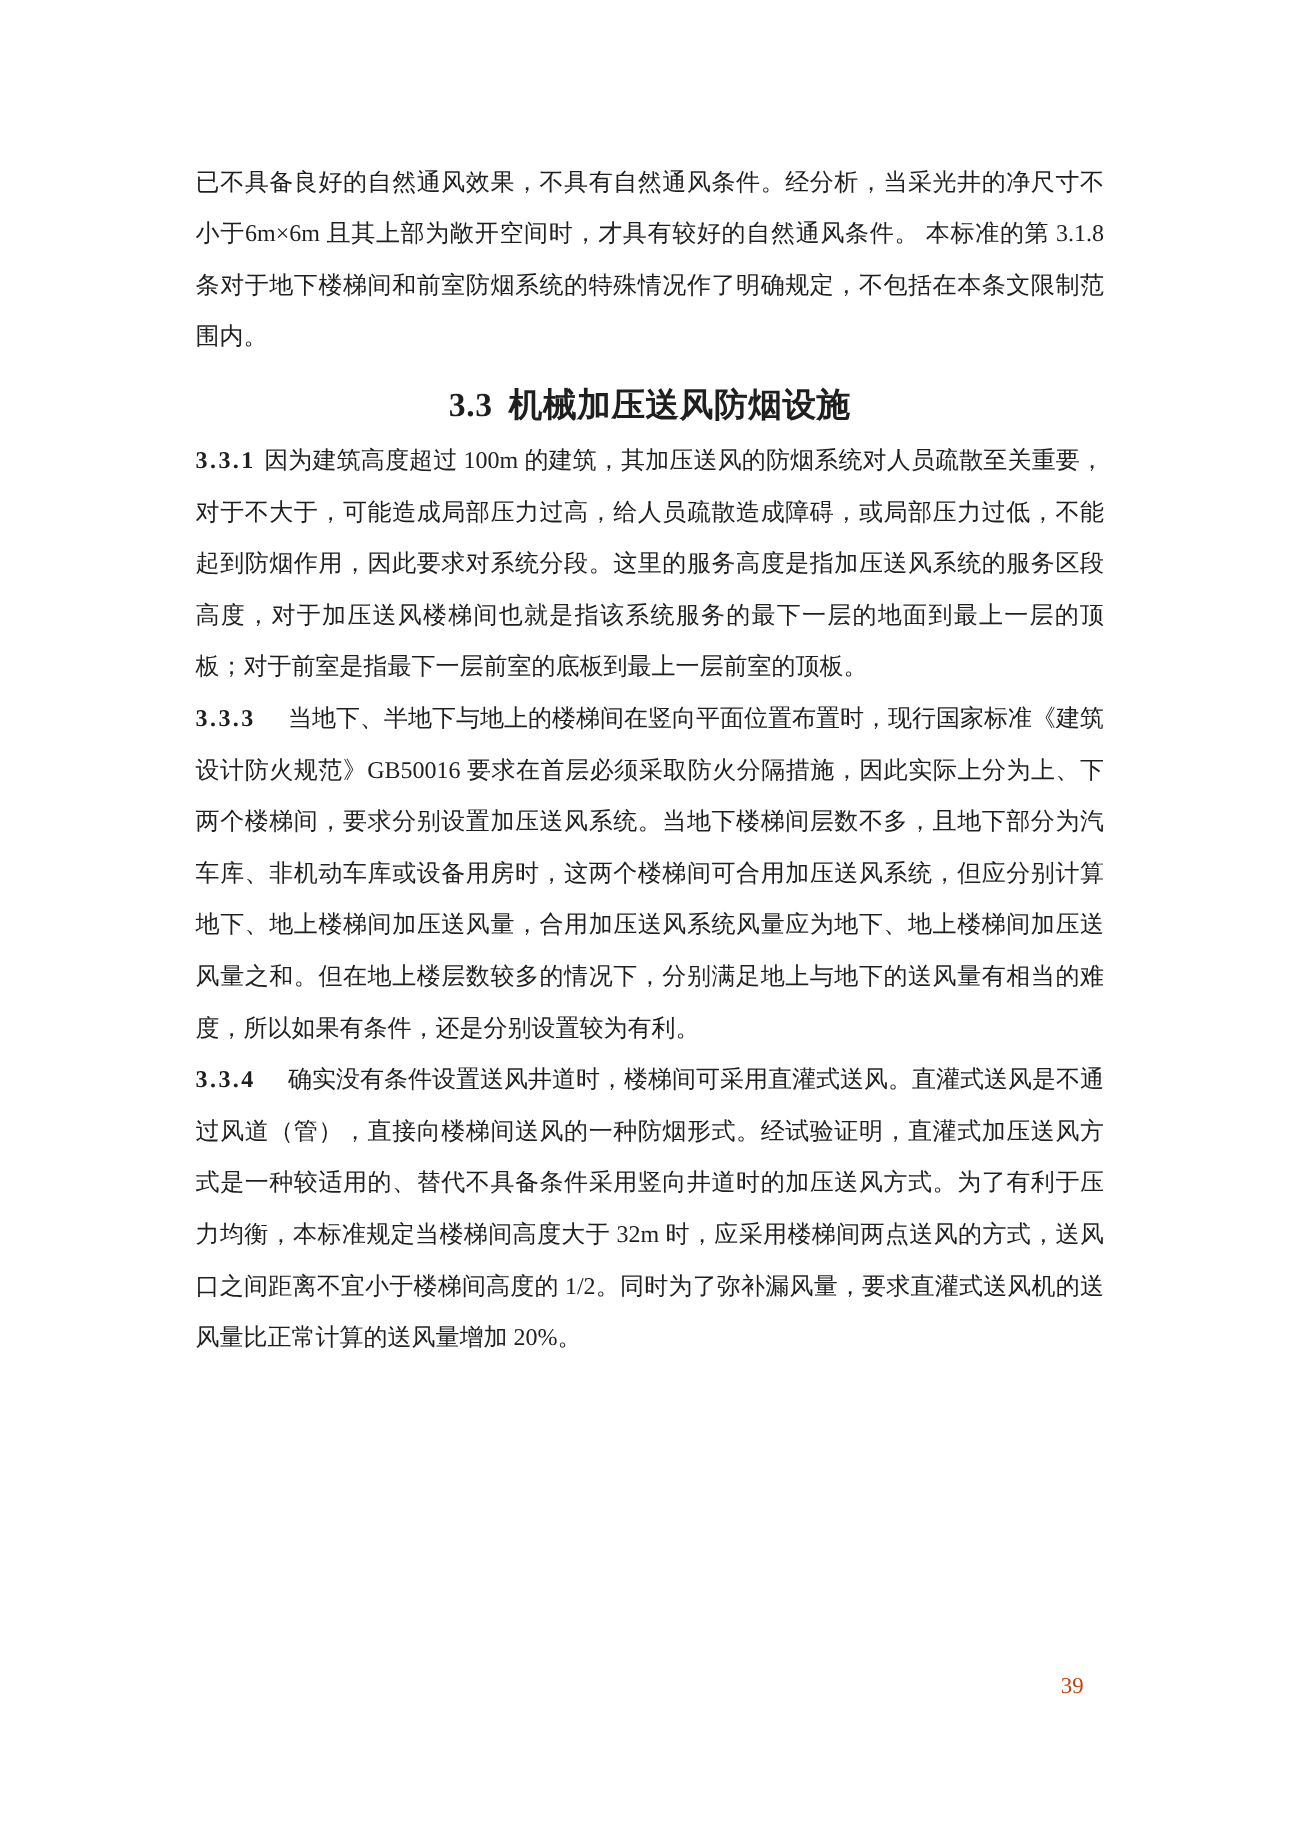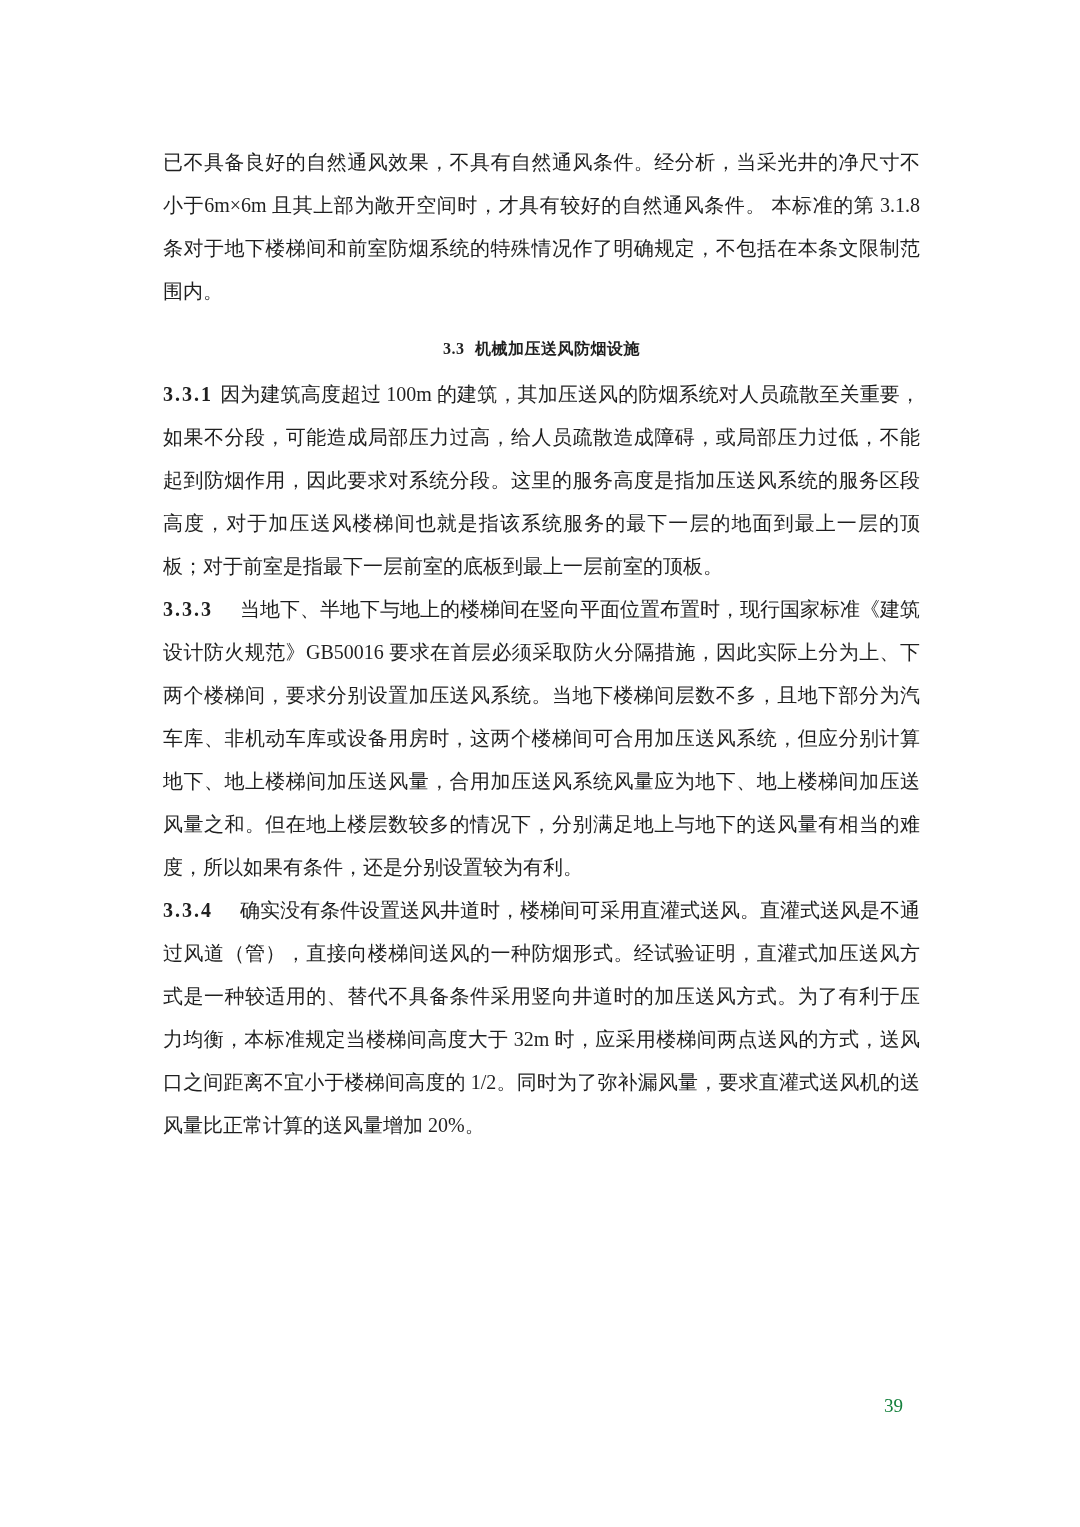--- a/index.html
+++ b/index.html
@@ -13,38 +13,38 @@
     width: 1080px;
     height: 1527px;
     background: #ffffff;
     overflow: hidden;
     font-family: "Liberation Serif", "DejaVu Serif", serif;
     color: #1f1f1f;
   }
   .content {
     position: absolute;
     left: 163px;
-    top: 141px;
+    top: 131px;
     width: 757px;
     font-size: 20px;
     line-height: 43px;
     text-align: justify;
     text-justify: inter-ideograph;
   }
   .para {
     margin: 0;
     padding: 0;
   }
   .para.indent {
     text-indent: 2em;
   }
   .heading {
     margin: 14px 0 3px 0;
     padding: 0;
-    font-size: 16px;
+    font-size: 28px;
     font-weight: bold;
     text-align: center;
     line-height: 43px;
     word-spacing: 6px;
     letter-spacing: 0.5px;
   }
   .num {
     font-weight: bold;
     letter-spacing: 2px;
     margin-right: 7px;
@@ -54,34 +54,34 @@
   .num:empty {
     display: none;
     margin: 0;
   }
   .page-number {
     position: absolute;
     top: 1394px;
     right: 177px;
     font-size: 19px;
     line-height: 24px;
-    color: #15803d;
+    color: #c2410c;
   }
 </style>
 </head>
 <body>
 
 <div class="page">
   <main class="content">
 
     <p class="para">已不具备良好的自然通风效果，不具有自然通风条件。经分析，当采光井的净尺寸不小于6m×6m 且其上部为敞开空间时，才具有较好的自然通风条件。 本标准的第 3.1.8 条对于地下楼梯间和前室防烟系统的特殊情况作了明确规定，不包括在本条文限制范围内。</p>
 
     <h2 class="heading">3.3 机械加压送风防烟设施</h2>
 
-    <p class="para clause"><b class="num">3.3.1</b><span class="txt">因为建筑高度超过 100m 的建筑，其加压送风的防烟系统对人员疏散至关重要，如果不分段，可能造成局部压力过高，给人员疏散造成障碍，或局部压力过低，不能起到防烟作用，因此要求对系统分段。这里的服务高度是指加压送风系统的服务区段高度，对于加压送风楼梯间也就是指该系统服务的最下一层的地面到最上一层的顶板；对于前室是指最下一层前室的底板到最上一层前室的顶板。</span></p>
+    <p class="para clause"><b class="num">3.3.1</b><span class="txt">因为建筑高度超过 100m 的建筑，其加压送风的防烟系统对人员疏散至关重要，对于不大于，可能造成局部压力过高，给人员疏散造成障碍，或局部压力过低，不能起到防烟作用，因此要求对系统分段。这里的服务高度是指加压送风系统的服务区段高度，对于加压送风楼梯间也就是指该系统服务的最下一层的地面到最上一层的顶板；对于前室是指最下一层前室的底板到最上一层前室的顶板。</span></p>
 
     <p class="para clause"><b class="num">3.3.3</b><span class="txt">　当地下、半地下与地上的楼梯间在竖向平面位置布置时，现行国家标准《建筑设计防火规范》GB50016 要求在首层必须采取防火分隔措施，因此实际上分为上、下两个楼梯间，要求分别设置加压送风系统。当地下楼梯间层数不多，且地下部分为汽车库、非机动车库或设备用房时，这两个楼梯间可合用加压送风系统，但应分别计算地下、地上楼梯间加压送风量，合用加压送风系统风量应为地下、地上楼梯间加压送风量之和。但在地上楼层数较多的情况下，分别满足地上与地下的送风量有相当的难度，所以如果有条件，还是分别设置较为有利。</span></p>
 
     <p class="para clause"><b class="num">3.3.4</b><span class="txt">　确实没有条件设置送风井道时，楼梯间可采用直灌式送风。直灌式送风是不通过风道（管），直接向楼梯间送风的一种防烟形式。经试验证明，直灌式加压送风方式是一种较适用的、替代不具备条件采用竖向井道时的加压送风方式。为了有利于压力均衡，本标准规定当楼梯间高度大于 32m 时，应采用楼梯间两点送风的方式，送风口之间距离不宜小于楼梯间高度的 1/2。同时为了弥补漏风量，要求直灌式送风机的送风量比正常计算的送风量增加 20%。</span></p>
 
 
 
 
   </main>
 

